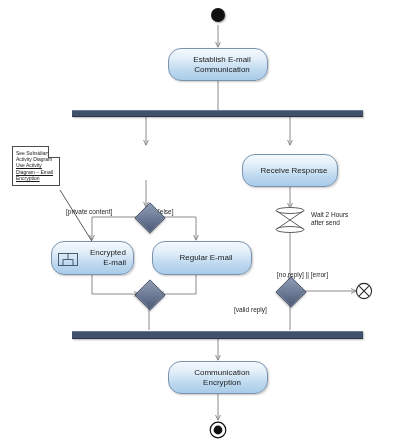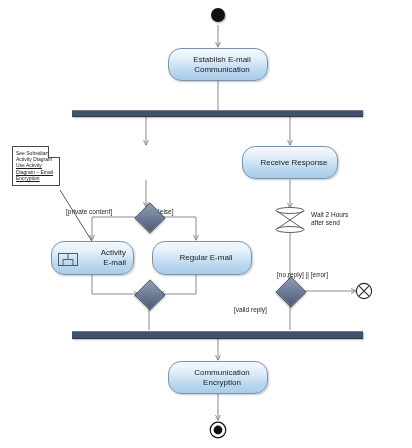--- a/index.html
+++ b/index.html
@@ -104,21 +104,21 @@
   <div class="act" style="left:168px;top:48px;width:100px;height:33px;">
     <div>
       <span>Establish E-mail</span>
       <span>Communication</span>
     </div>
   </div>
 
   <div class="bar" style="left:72px;top:110px;width:291px;height:5px;"></div>
 
 
-  <div class="act" style="left:242px;top:146px;width:96px;height:33px;">
+  <div class="act" style="left:242px;top:154px;width:96px;height:33px;">
     <span>Receive Response</span>
   </div>
 
   <div class="note" style="left:12px;top:146px;width:48px;height:40px;">
     <div class="fold"></div>
     <div>See Subsidiary</div>
     <div>Activity Diagram</div>
     <div class="lnk">Use Activity</div>
     <div class="lnk">Diagram – Email</div>
     <div class="lnk">Encryption</div>
@@ -130,21 +130,21 @@
   <div class="dia" style="left:139px;top:207px;"></div>
 
   <div class="act" style="left:51px;top:241px;width:83px;height:34px;justify-content:flex-end;padding-right:7px;">
     <svg class="rake" viewBox="0 0 20 13">
       <g stroke="#3f4c60" stroke-width="0.9" fill="none">
         <rect x="0.5" y="0.5" width="19" height="12"></rect>
         <path d="M10,0.5 L10,6.5 M5,6.5 L15,6.5 M5,6.5 L5,12.5 M15,6.5 L15,12.5"></path>
       </g>
     </svg>
     <div style="text-align:right;">
-      <span>Activity</span>
+      <span>Encrypted</span>
       <span>E-mail</span>
     </div>
   </div>
 
   <div class="act" style="left:152px;top:241px;width:100px;height:34px;">
     <span>Regular E-mail</span>
   </div>
 
   <div class="dia" style="left:139px;top:284px;"></div>
 

